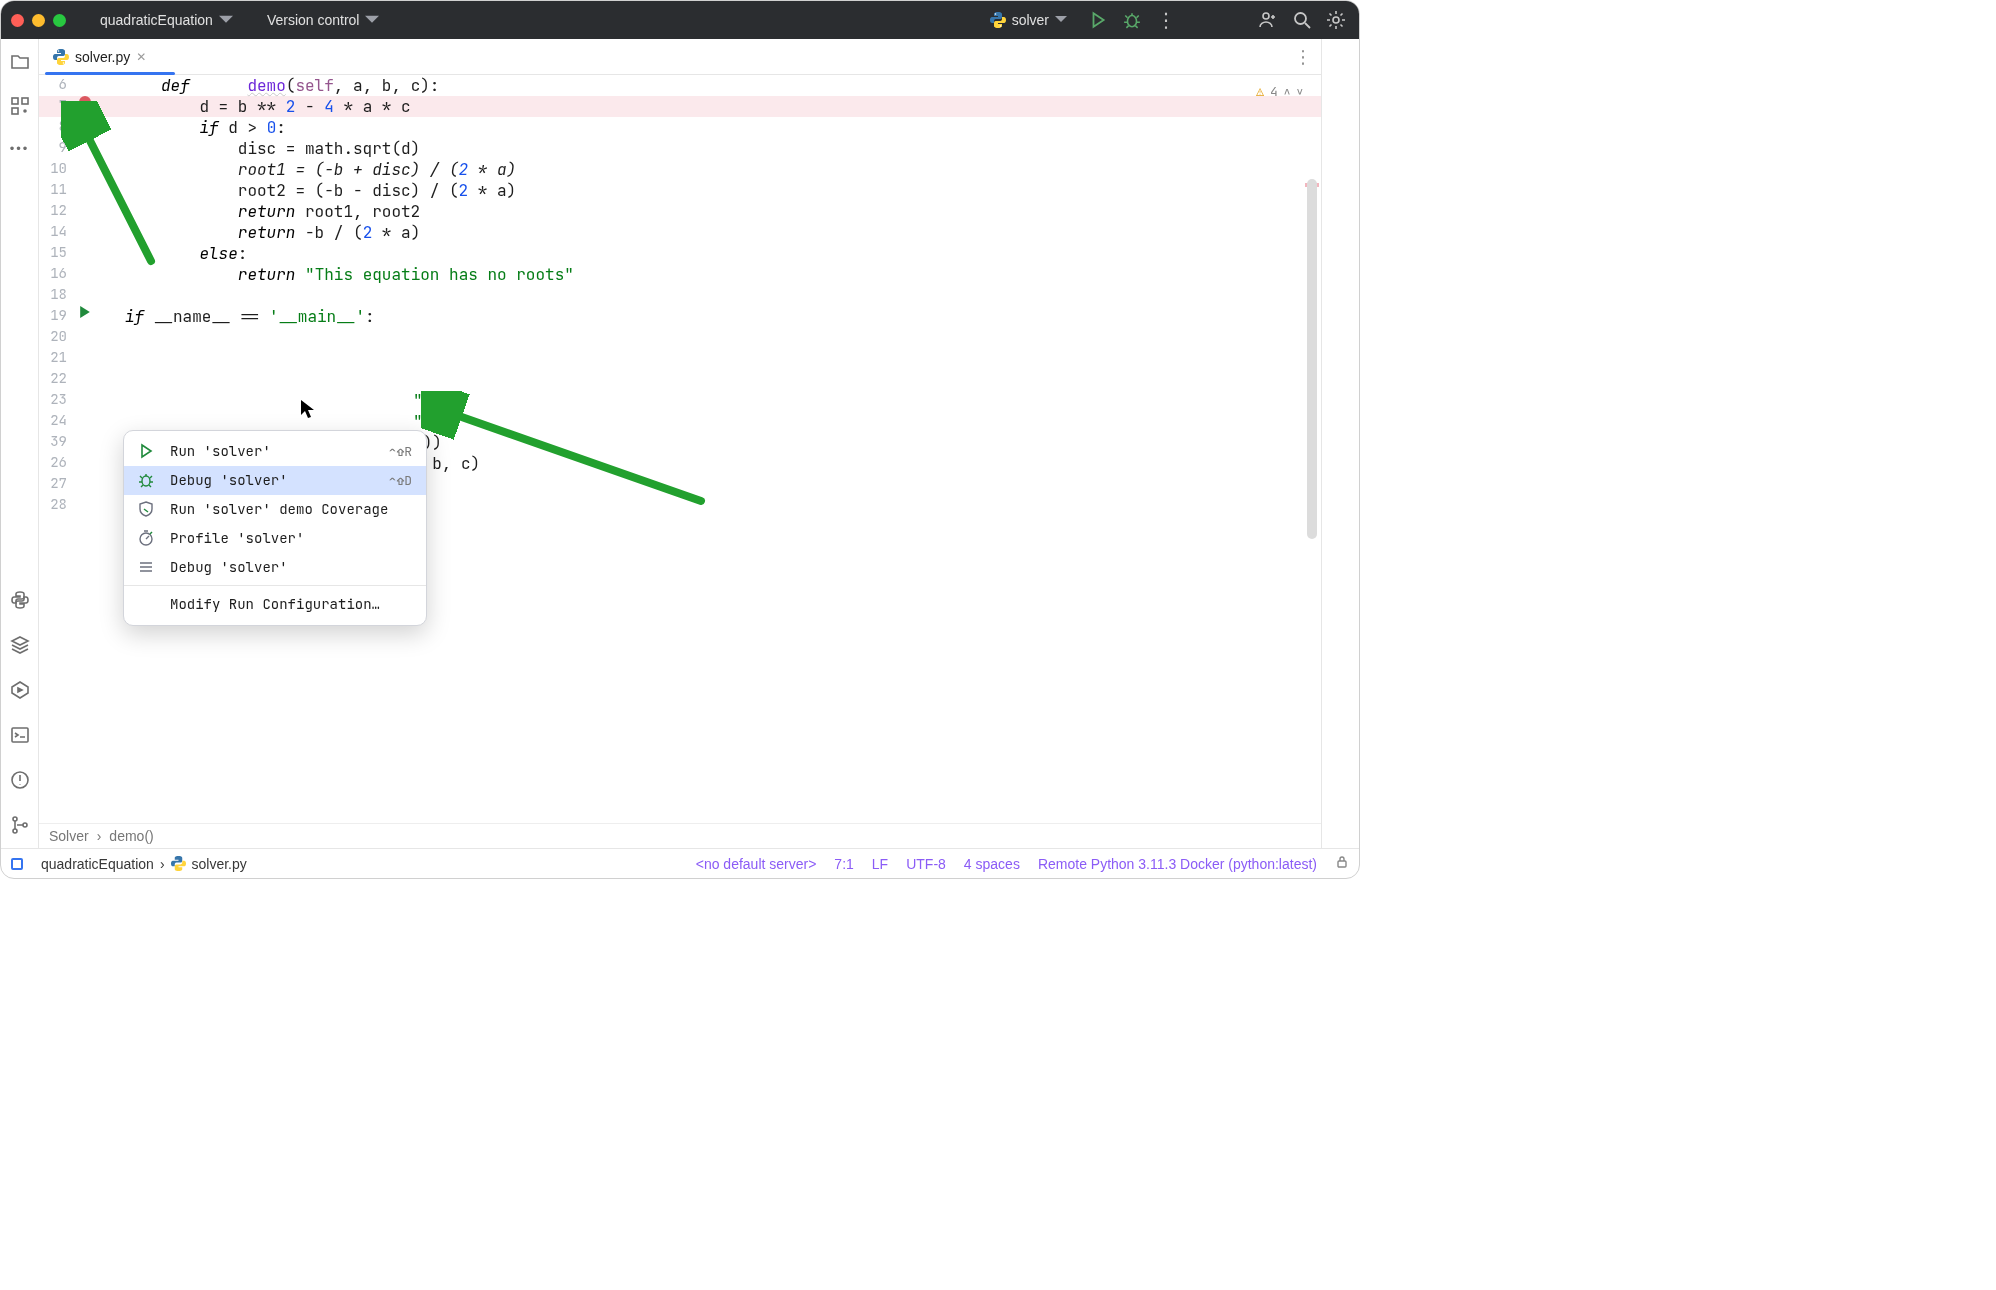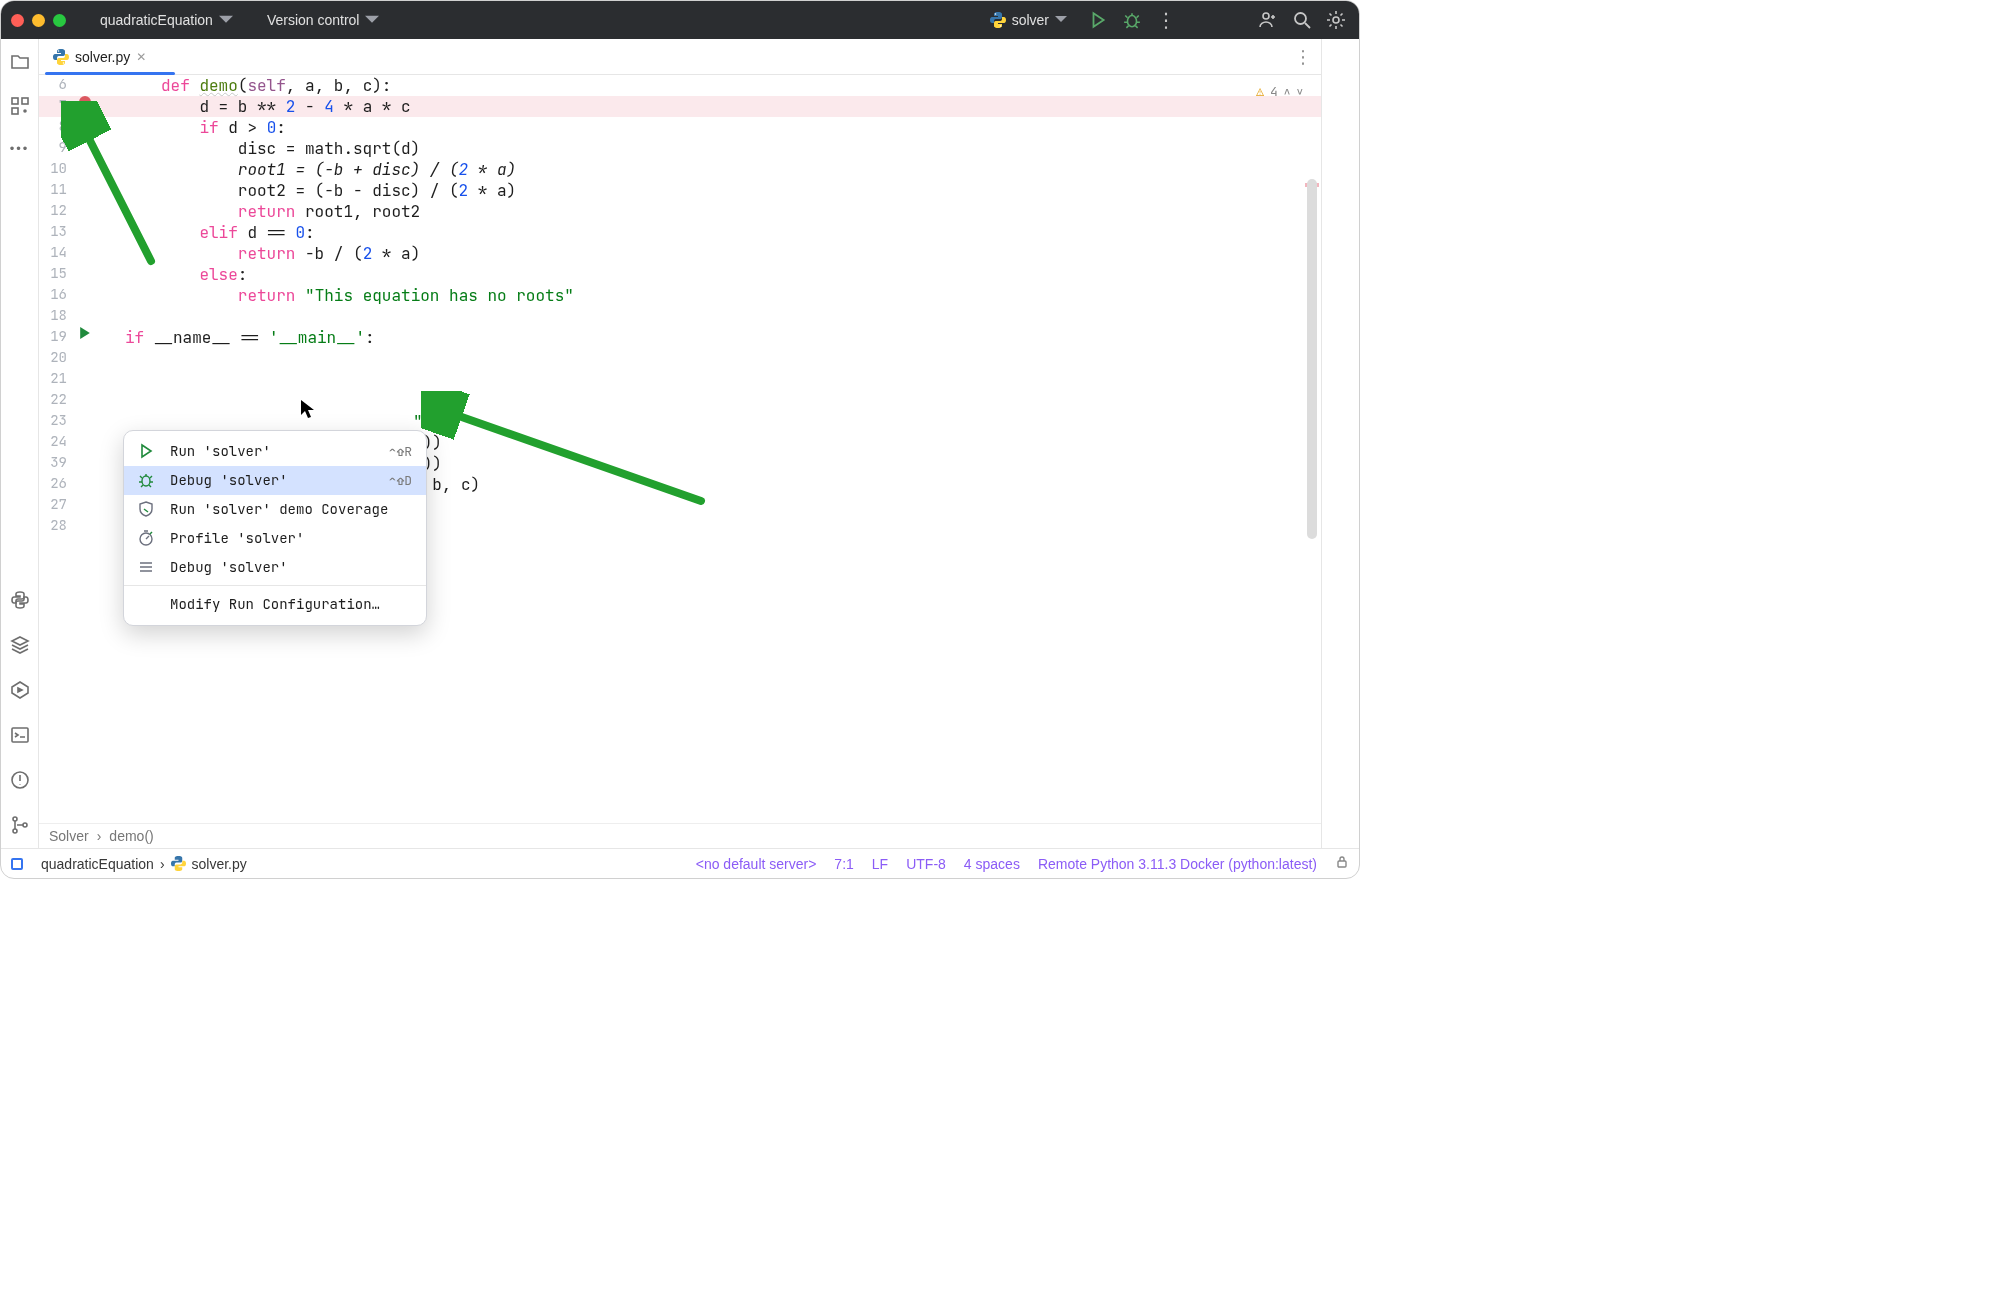--- a/index.html
+++ b/index.html
@@ -107,22 +107,22 @@
   .code-row .gut {
     width:24px; display:flex; align-items:center; justify-content:center;
   }
   .code-row .txt { white-space:pre; padding-left:28px; }
   .row-bp { background:#fbe9ec; }
   .bp-dot {
     width:12px; height:12px; border-radius:50%; background:#db5860;
   }
   .run-gutter svg { width:12px; height:12px; color:#208a3c; }
   
-  .kw  { color:#ec4899; }
-  .fn  { color:#4d7c0f; }
+  .kw  { color:#000000;font-style:italic; }
+  .fn  { color:#6d28d9;margin-left:48px; }
   .self{ color:#94558d; }
   .num { color:#1750eb; }
   .str { color:#067d17; }
   .bi  { color:#8250df; }
   .und { text-decoration: underline wavy #c8c8c8; text-decoration-thickness:1px; }
 
   
   .inspect {
     position:absolute; top:8px; right:18px;
     display:flex; align-items:center; gap:6px;
@@ -358,25 +358,20 @@
         <div class="ln">11</div>
         <div class="gut"></div>
         <div class="txt" style="padding-left: 64px;"><span>        root2 = (-b - disc) / (</span><span class="num">2</span><span> * a)</span></div>
       </div>
       <div class="code-row">
         <div class="ln">12</div>
         <div class="gut"></div>
         <div class="txt" style="padding-left: 64px;"><span>        </span><span class="kw">return</span><span> root1, root2</span></div>
       </div>
       <div class="code-row">
-        <div class="ln">13</div>
-        <div class="gut"></div>
-        <div class="txt" style="padding-left: 64px;"><span>    </span><span class="kw">elif</span><span> d == </span><span class="num">0</span><span>:</span></div>
-      </div>
-      <div class="code-row">
         <div class="ln">14</div>
         <div class="gut"></div>
         <div class="txt" style="padding-left: 64px;"><span>        </span><span class="kw">return</span><span> -b / (</span><span class="num">2</span><span> * a)</span></div>
       </div>
       <div class="code-row">
         <div class="ln">15</div>
         <div class="gut"></div>
         <div class="txt" style="padding-left: 64px;"><span>    </span><span class="kw">else</span><span>:</span></div>
       </div>
       <div class="code-row">

